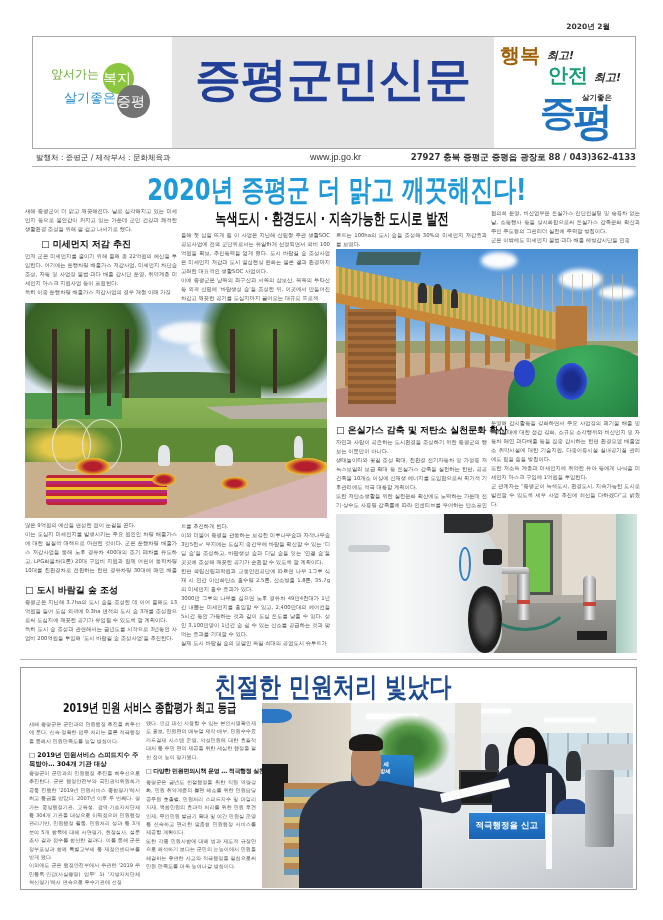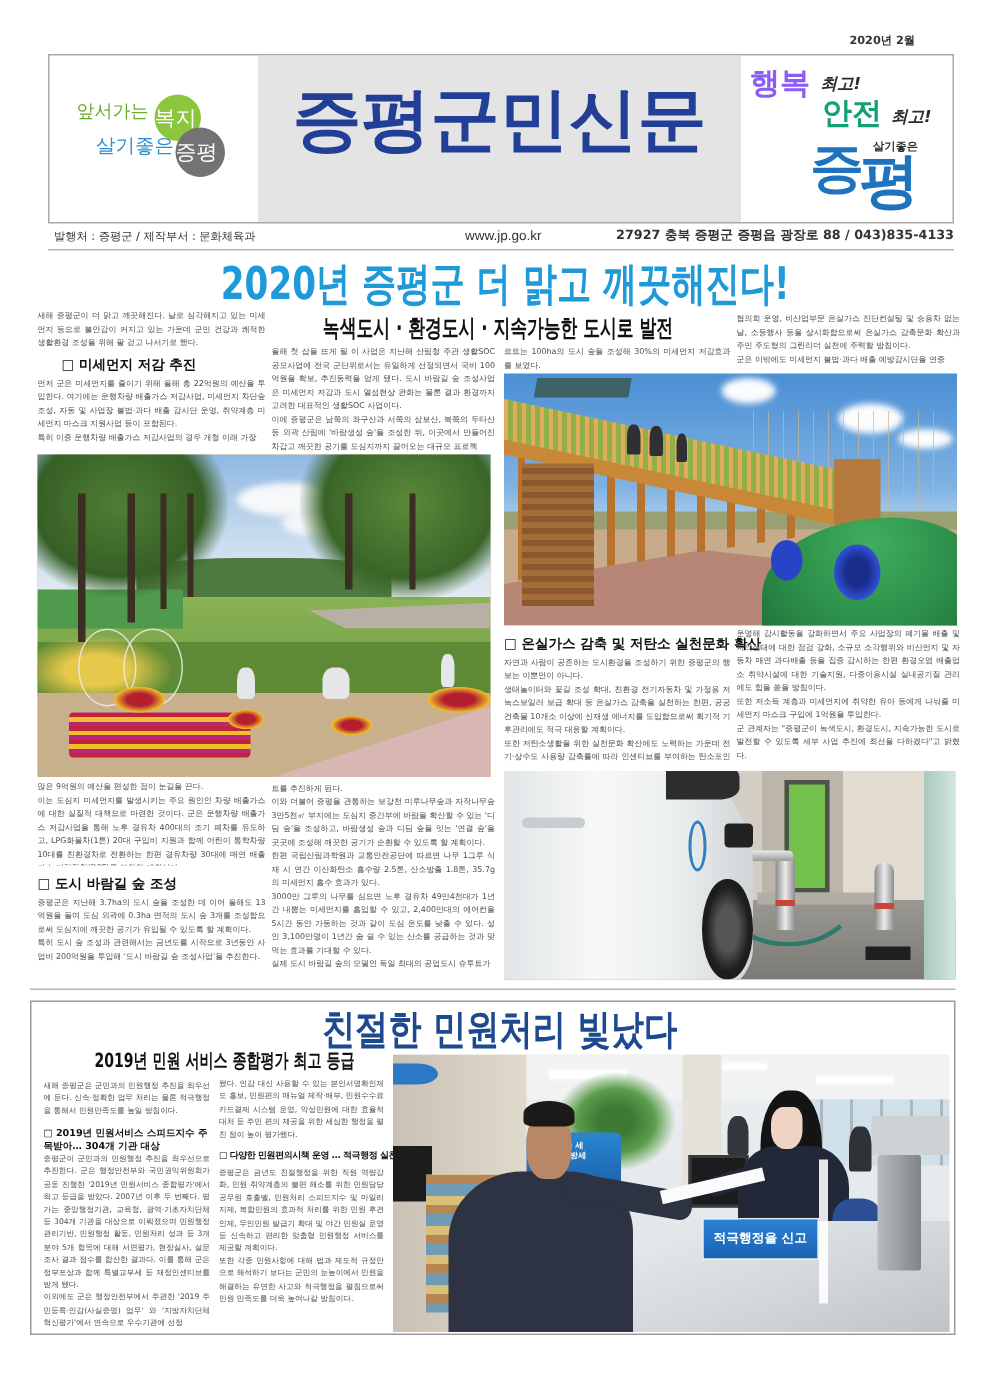--- a/index.html
+++ b/index.html
@@ -14,21 +14,21 @@
 .masthead{left:32px;top:36px;width:604px;height:113px;border:1px solid #a9a9a9;background:#fff;}
 .mh-grey{left:139px;top:0;width:322px;height:111px;background:#e4e4e4;}
 .mh-title{left:0;top:16px;width:322px;text-align:center;font-size:46px;line-height:52px;font-weight:bold;color:#213f96;white-space:nowrap;}
 .mh-sub{left:0;top:82px;width:322px;text-align:center;font-size:12px;line-height:14px;color:#222;font-family:"Liberation Sans",sans-serif;white-space:nowrap;}
 .lg-t1{left:18px;top:30px;font-size:12px;line-height:14px;color:#6aab2e;white-space:nowrap;}
 .lg-t2{left:31px;top:53px;font-size:13px;line-height:15px;color:#2a8fd0;white-space:nowrap;}
 .lg-c{border-radius:50%;color:#fff;font-weight:normal;display:flex;align-items:center;justify-content:flex-start;font-size:14px;white-space:nowrap;}
 .lg-c1{left:70px;top:26px;width:31px;height:31px;background:#8cc63f;}
 .lg-c2{left:84px;top:48px;width:33px;height:33px;background:#737373;}
 .rs-w{font-size:20px;line-height:22px;font-weight:bold;white-space:nowrap;}
-.rs-w1{left:467px;top:7px;color:#8b5cf6;}
+.rs-w1{left:467px;top:7px;color:#a16207;}
 .rs-w2{left:515px;top:27px;color:#17a078;}
 .rs-t{font-size:11px;line-height:13px;font-weight:bold;color:#2b2b2b;white-space:nowrap;font-style:italic;}
 .rs-t1{left:514px;top:12px;}
 .rs-t2{left:561px;top:34px;}
 .rs-small{left:549px;top:56px;font-size:7.5px;line-height:9px;font-weight:bold;color:#333;white-space:nowrap;}
 .rs-big{font-weight:bold;color:#1f72bd;white-space:nowrap;}
 .rs-b1{left:507px;top:56px;font-size:36px;line-height:40px;}
 .rs-b2{left:540px;top:62px;font-size:40px;line-height:44px;}
 
 .info{top:152px;white-space:nowrap;color:#333;}
@@ -164,21 +164,21 @@
     <div class="a rs-t rs-t1">최고!</div>
     <div class="a rs-w rs-w2">안전</div>
     <div class="a rs-t rs-t2">최고!</div>
     <div class="a rs-big rs-b1">증</div>
     <div class="a rs-small">살기좋은</div>
     <div class="a rs-big rs-b2">평</div>
   </div>
 
   <div class="a info info-pub">발행처 : 증평군 / 제작부서 : 문화체육과</div>
   <div class="a info info-web">www.jp.go.kr</div>
-  <div class="a info info-addr">27927 충북 증평군 증평읍 광장로 88 / 043)835-4133</div>
+  <div class="a info info-addr">27927 충북 증평군 증평읍 광장로 88 / 043)362-4133</div>
   <div class="a rule" style="left:32px;top:166px;width:604px;"></div>
 
   <div class="a hl1">2020년 증평군 더 맑고 깨끗해진다!</div>
   <div class="a sh1">녹색도시 · 환경도시 · 지속가능한 도시로 발전</div>
 
   <div class="a bt" style="left:25px;top:207px;width:152px;height:28px;">새해 증평군이 더 맑고 깨끗해진다. 날로 심각해지고 있는 미세먼지 등으로 불안감이 커지고 있는 가운데 군민 건강과 쾌적한 생활환경 조성을 위해 팔 걷고 나서기로 했다.</div>
   <div class="a sec" style="left:41px;top:239px;">□ 미세먼지 저감 추진</div>
   <div class="a bt" style="left:25px;top:252px;width:152px;height:47px;">먼저 군은 미세먼지를 줄이기 위해 올해 총 22억원의 예산을 투입한다. 여기에는 운행차량 배출가스 저감사업, 미세먼지 차단숲 조성, 자동 및 사업장 불법·과다 배출 감시단 운영, 취약계층 미세먼지 마스크 지원사업 등이 포함된다.
 특히 이중 운행차량 배출가스 저감사업의 경우 개청 이래 가장</div>
   <div class="a bt" style="left:25px;top:521px;width:152px;height:56px;">많은 9억원의 예산을 편성한 점이 눈길을 끈다.

